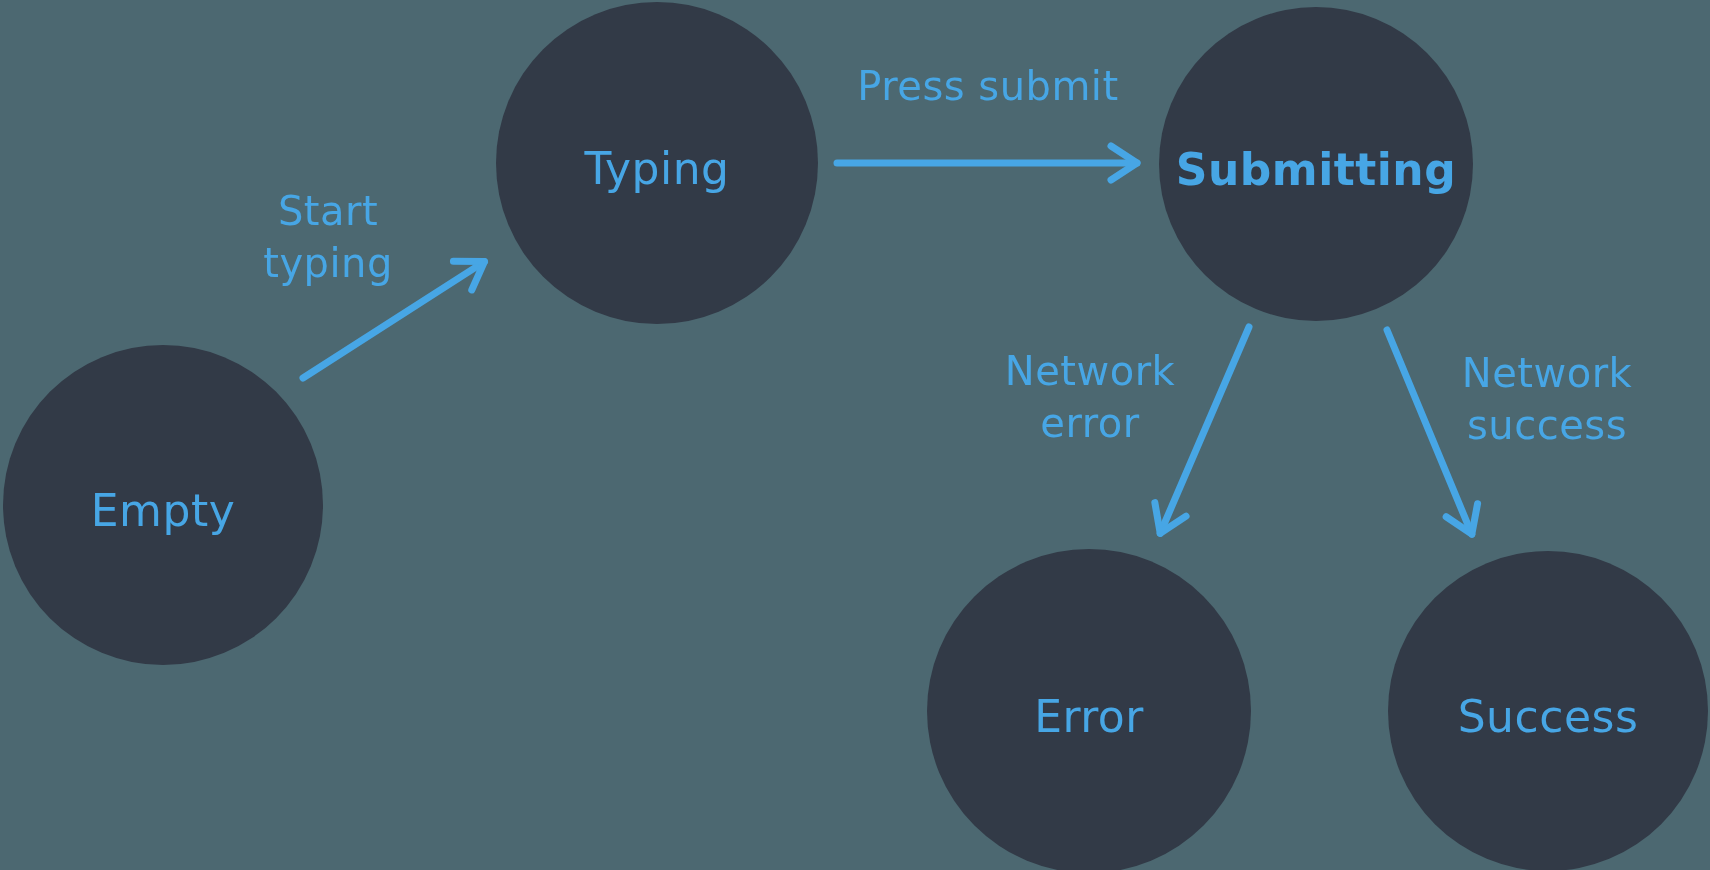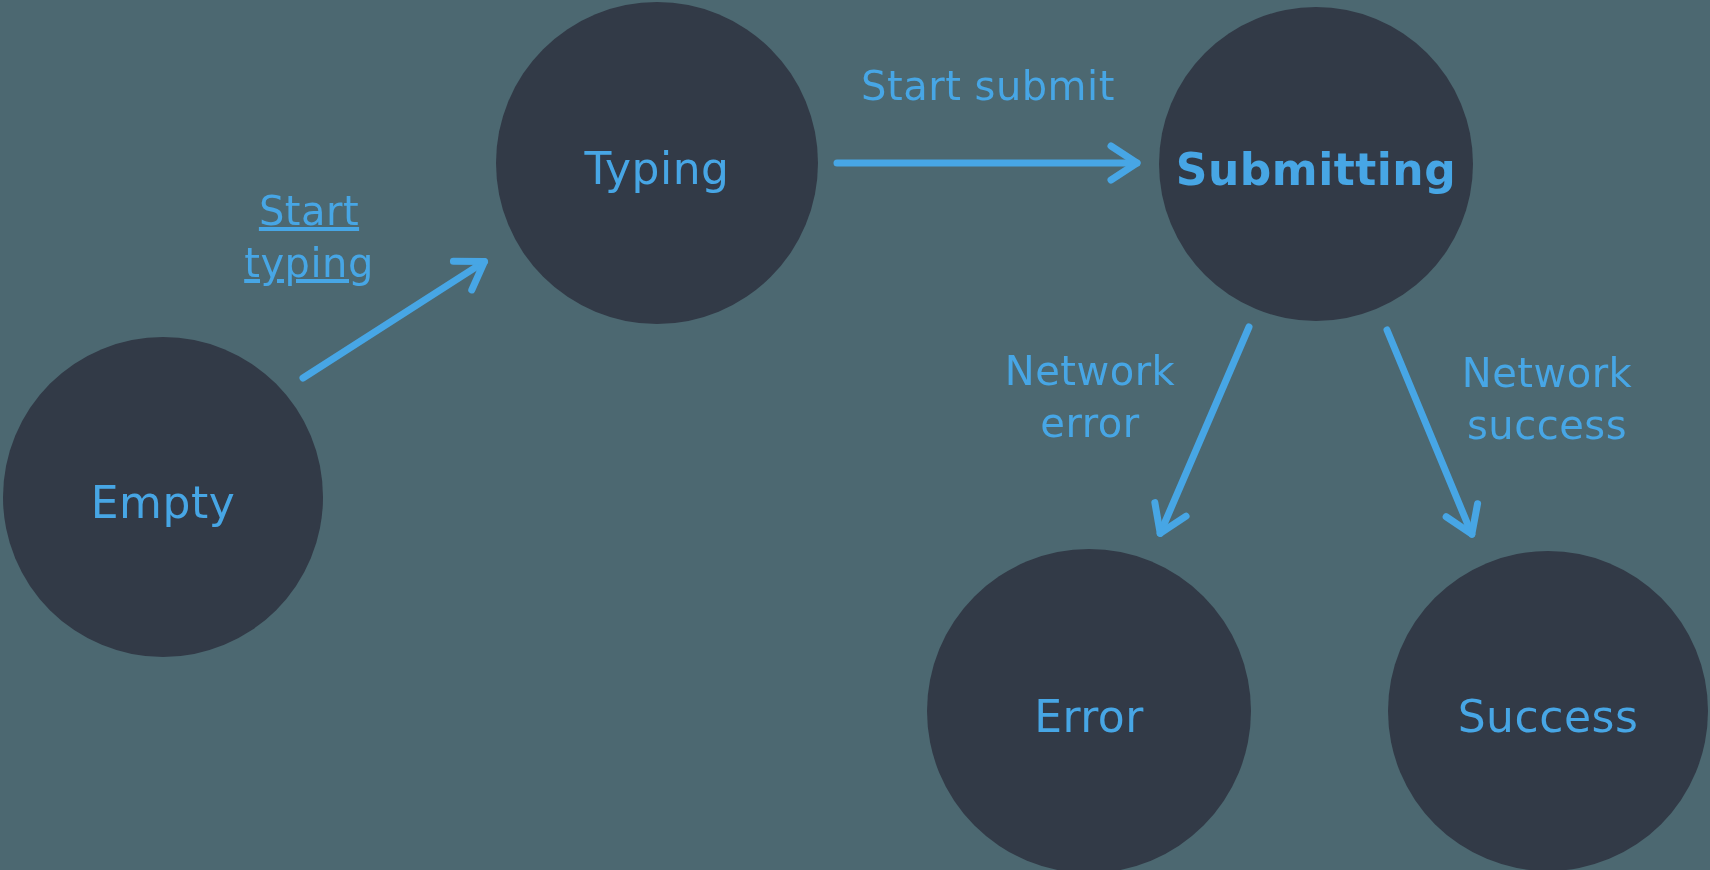--- a/index.html
+++ b/index.html
@@ -73,43 +73,43 @@
       </marker>
     </defs>
     <g id="edge-lines">
         <line x1="303" y1="378" x2="484.4746824029254" y2="261.61949715464567" marker-end="url(#arrowhead)"></line>
         <line x1="837" y1="163" x2="1137" y2="163" marker-end="url(#arrowhead)"></line>
         <line x1="1249" y1="327" x2="1160.1865295196653" y2="533.2446147821107" marker-end="url(#arrowhead)"></line>
         <line x1="1387" y1="330" x2="1471.84900541436" y2="534.2295827996803" marker-end="url(#arrowhead)"></line>
       </g>
   </svg>
   <div id="nodes-layer">
-      <div class="node" style="left: 3px; top: 337px; width: 320px; height: 320px;">
+      <div class="node" style="left: 3px; top: 345px; width: 320px; height: 320px;">
         <span class="node-label">Empty</span>
       </div>
       <div class="node" style="left: 496px; top: 2px; width: 322px; height: 322px;">
         <span class="node-label">Typing</span>
       </div>
       <div class="node" style="left: 1159px; top: 7px; width: 314px; height: 314px; font-weight: bold;">
         <span class="node-label">Submitting</span>
       </div>
       <div class="node" style="left: 927px; top: 549px; width: 324px; height: 324px;">
         <span class="node-label">Error</span>
       </div>
       <div class="node" style="left: 1388px; top: 551px; width: 320px; height: 320px;">
         <span class="node-label">Success</span>
       </div>
     </div>
   <div id="labels-layer">
-      <div class="edge-label" style="left: 309px; top: 237px; text-decoration: underline;">
+      <div class="edge-label" style="left: 328px; top: 237px;">
         <div>Start</div>
         <div>typing</div>
       </div>
       <div class="edge-label" style="left: 988px; top: 86px;">
-        <div>Start submit</div>
+        <div>Press submit</div>
       </div>
       <div class="edge-label" style="left: 1090px; top: 397px;">
         <div>Network</div>
         <div>error</div>
       </div>
       <div class="edge-label" style="left: 1547px; top: 399px;">
         <div>Network</div>
         <div>success</div>
       </div>
     </div>

